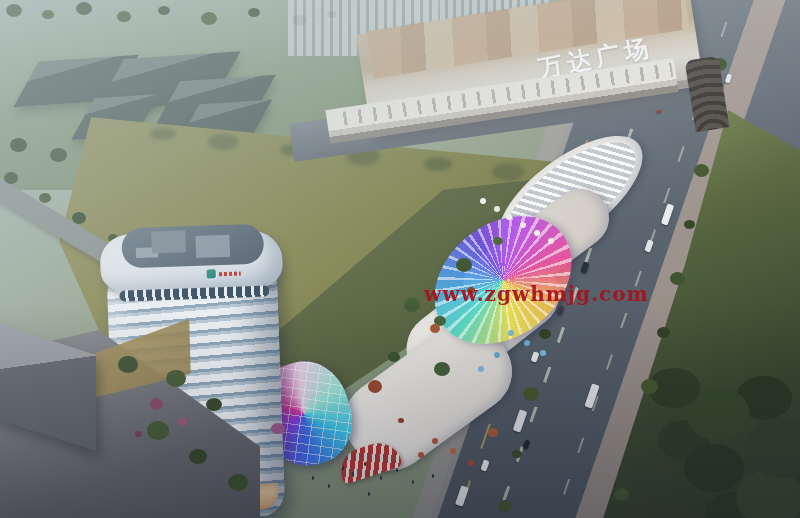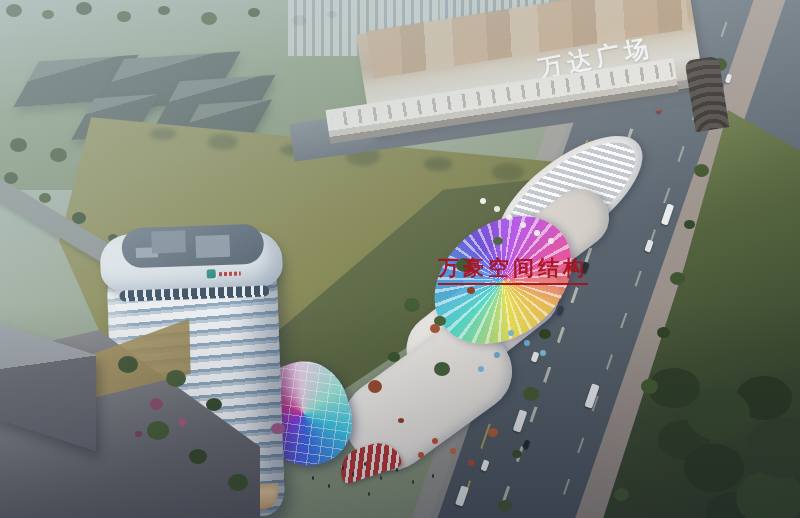--- a/index.html
+++ b/index.html
@@ -116,18 +116,18 @@
   <div class="abs" style="left:0;top:330px;width:260px;height:188px;background:linear-gradient(160deg,#8a8a8e 0%,#6e7076 50%,#55575e 100%);clip-path:polygon(0 12%,38% 0,100% 62%,100% 100%,0 100%);"></div>
   <div class="abs" style="left:48px;top:336px;width:150px;height:54px;background:linear-gradient(100deg,#b09a5c,#94824e);transform:rotate(-14deg);clip-path:polygon(0 30%,100% 0,92% 100%,6% 100%);opacity:.9;"></div>
   <div class="abs" style="left:-8px;top:338px;width:104px;height:96px;background:linear-gradient(155deg,#9aa0a4 0 34%,#5f646c 34%);transform:skewY(18deg);box-shadow:4px 6px 10px rgba(30,35,45,.4);"></div>
   <div class="blob" style="left:118px;top:356px;width:20px;height:17px;background:#3b512e;box-shadow:48px 14px 0 0 #445c34,86px 40px 0 -2px #36492a,30px 66px 0 1px #445c34,70px 92px 0 -1px #36492a,110px 118px 0 0 #3b512e,150px 64px 0 -3px #9a5a8a;"></div>
   <div class="blob" style="left:150px;top:398px;width:13px;height:12px;background:#8a4a6a;box-shadow:26px 18px 0 -2px #a05a7a,-18px 30px 0 -3px #7a4060;"></div>
 
   <div class="abs" style="left:0;top:0;width:800px;height:518px;background:linear-gradient(155deg,rgba(190,205,210,.55) 0%,rgba(185,200,205,.35) 26%,rgba(200,205,210,.12) 44%,rgba(0,0,0,0) 60%);pointer-events:none;"></div>
   <div class="abs" style="left:0;top:0;width:800px;height:518px;background:linear-gradient(180deg,rgba(0,0,0,0) 58%,rgba(22,26,44,.30) 100%),radial-gradient(140% 120% at 50% 30%,rgba(0,0,0,0) 60%,rgba(20,24,40,.18) 100%);pointer-events:none;"></div>
 
   <div class="abs" style="left:366px;top:246px;width:250px;height:74px;z-index:20;opacity:.94;">
-    <div class="abs wm-red" style="left:72px;top:8px;font-size:21px;letter-spacing:4px;border-bottom:2px solid #a8121d;padding-bottom:1px;">
-      <span>万豪空间结构</span>
+    <div class="abs wm-red" style="left:58px;top:36px;font-size:20px;letter-spacing:1px;font-family:'DejaVu Serif','Liberation Serif',serif;">
+      <span>www.zgwhmjg.com</span>
     </div>
   </div>
 
 </div>
 
 </body></html>

